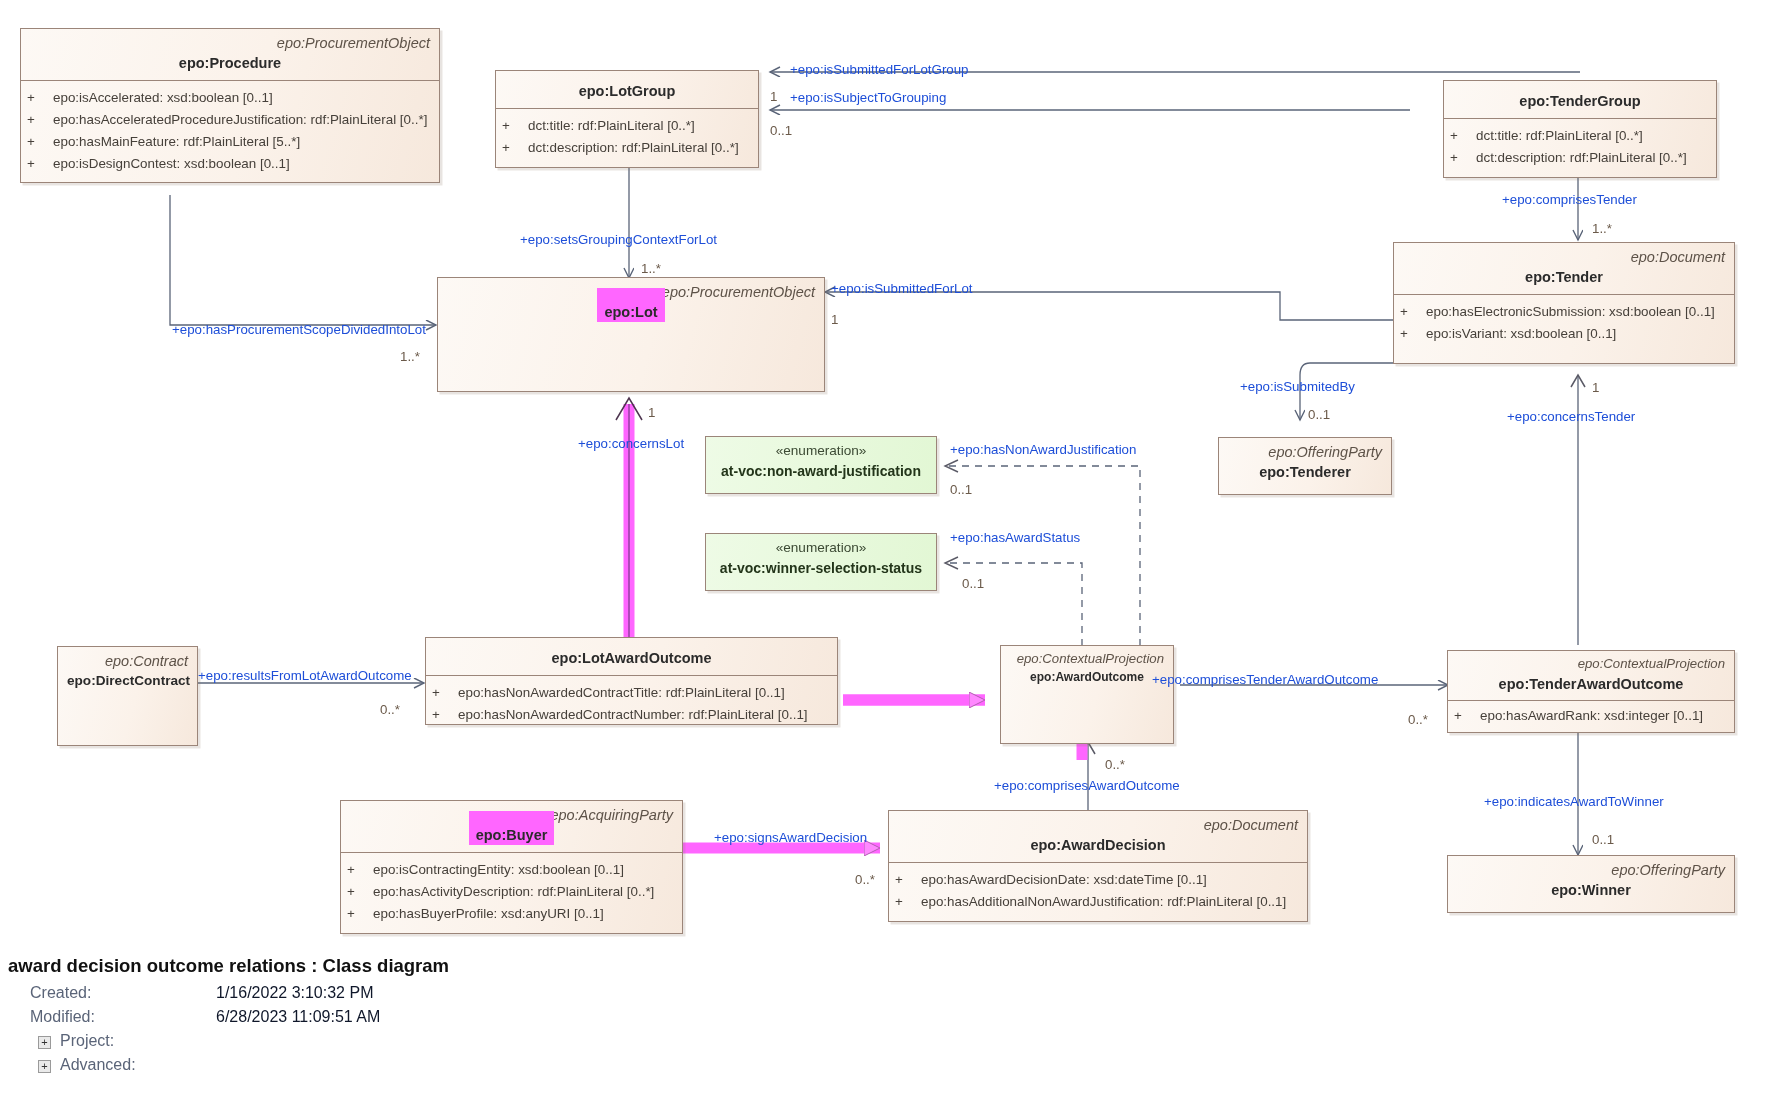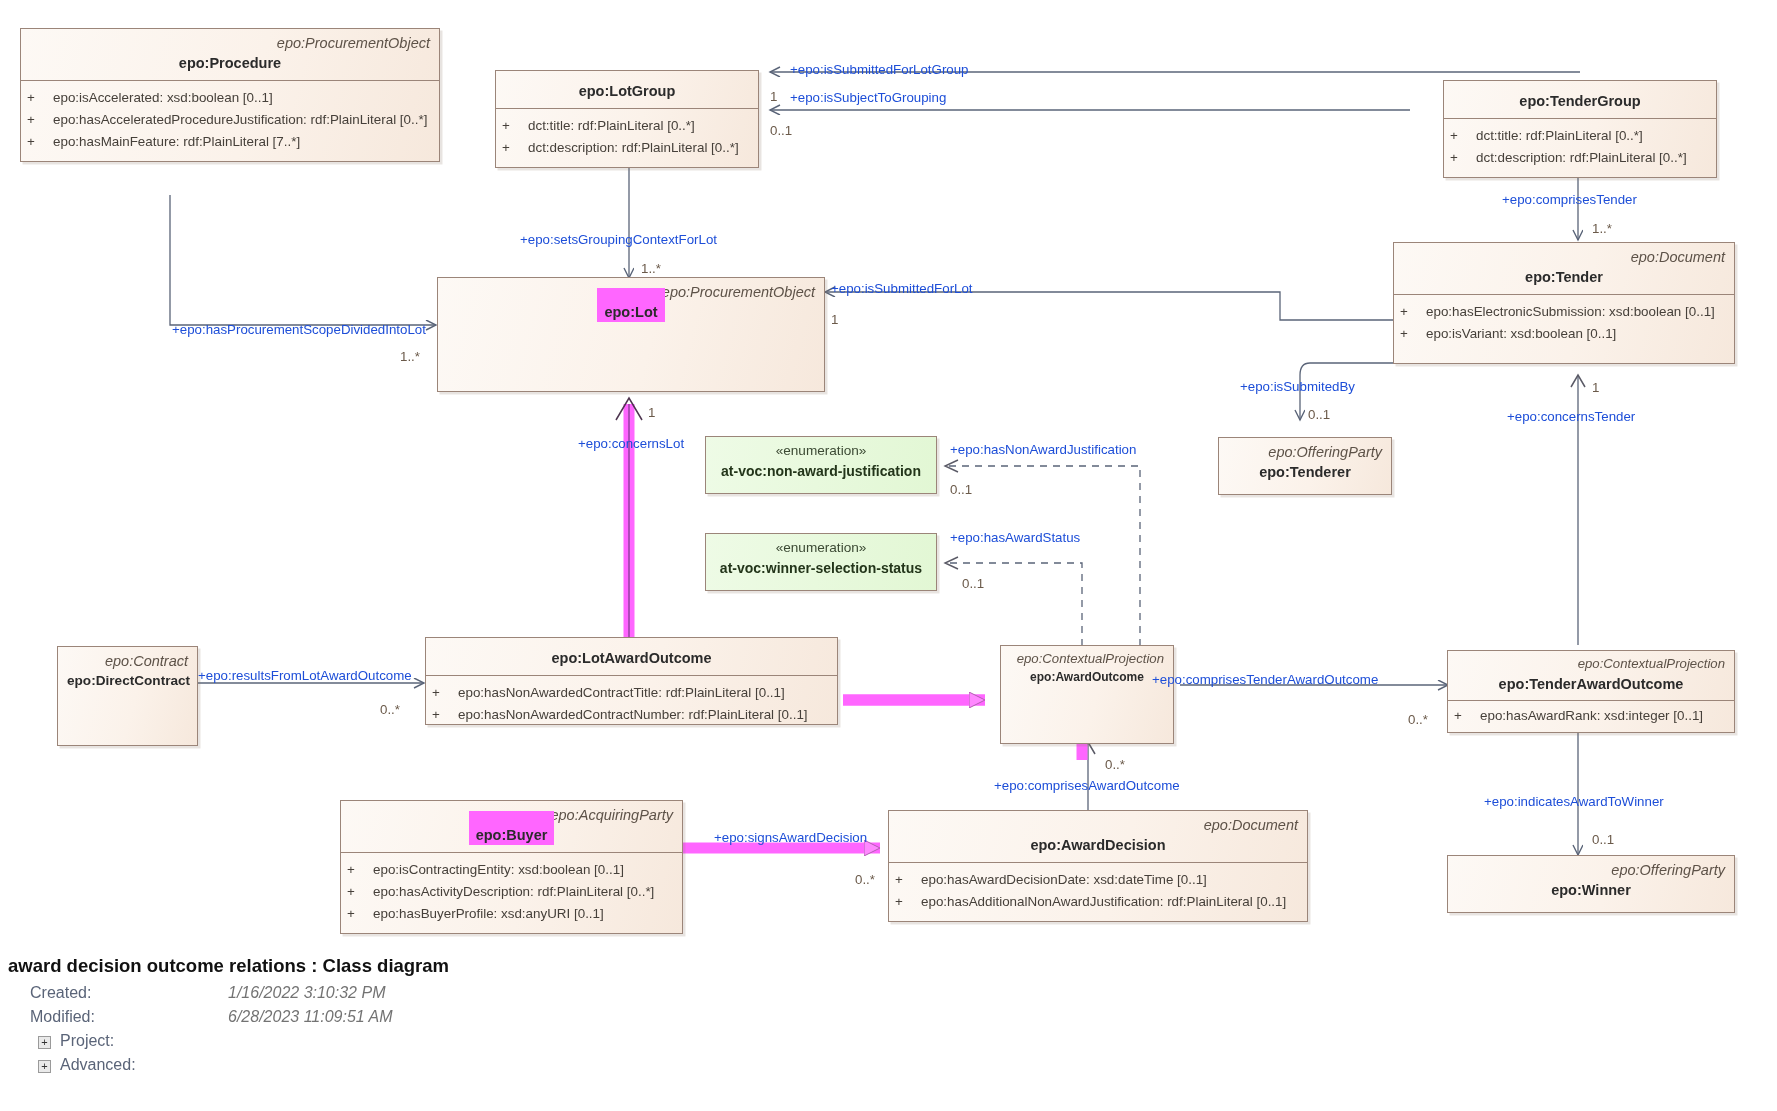--- a/index.html
+++ b/index.html
@@ -135,24 +135,23 @@
     margin-left: 8px;
   }
   #footer .k {
     position: absolute;
     left: 22px;
     font-size: 16px;
     color: #5a6478;
   }
   #footer .v {
     position: absolute;
-    left: 220px;
+    left: 208px;
     font-size: 16px;
-    color: #737373;
-    font-style: italic;
+    color: #0f172a;
   }
   #footer .plus {
     position: absolute;
     left: 30px;
     top: 4px;
     width: 13px;
     height: 13px;
     border: 1px solid #9a9a9a;
     background: #eaeaea;
     box-sizing: border-box;
@@ -241,21 +240,22 @@
 
   <div class="uml" style="left:20px; top:28px; width:420px;">
     <div class="hdr">
       <span class="stereo">epo:ProcurementObject</span>
       <span class="cname">epo:Procedure</span>
     </div>
     <div class="sep"></div>
     <div class="attrs">
       <span class="attr"><span class="pm">+</span><span>epo:isAccelerated: xsd:boolean [0..1]</span></span>
       <span class="attr"><span class="pm">+</span><span>epo:hasAcceleratedProcedureJustification: rdf:PlainLiteral [0..*]</span></span>
-      <span class="attr"><span class="pm">+</span><span>epo:hasMainFeature: rdf:PlainLiteral [7..*]</span></span>
+      <span class="attr"><span class="pm">+</span><span>epo:hasMainFeature: rdf:PlainLiteral [5..*]</span></span>
+      <span class="attr"><span class="pm">+</span><span>epo:isDesignContest: xsd:boolean [0..1]</span></span>
     </div>
   </div>
 
   <div class="uml" style="left:495px; top:70px; width:264px;">
     <div class="hdr" style="padding-top:9px;">
       <span class="cname">epo:LotGroup</span>
     </div>
     <div class="sep"></div>
     <div class="attrs">
       <span class="attr"><span class="pm">+</span><span>dct:title: rdf:PlainLiteral [0..*]</span></span>

